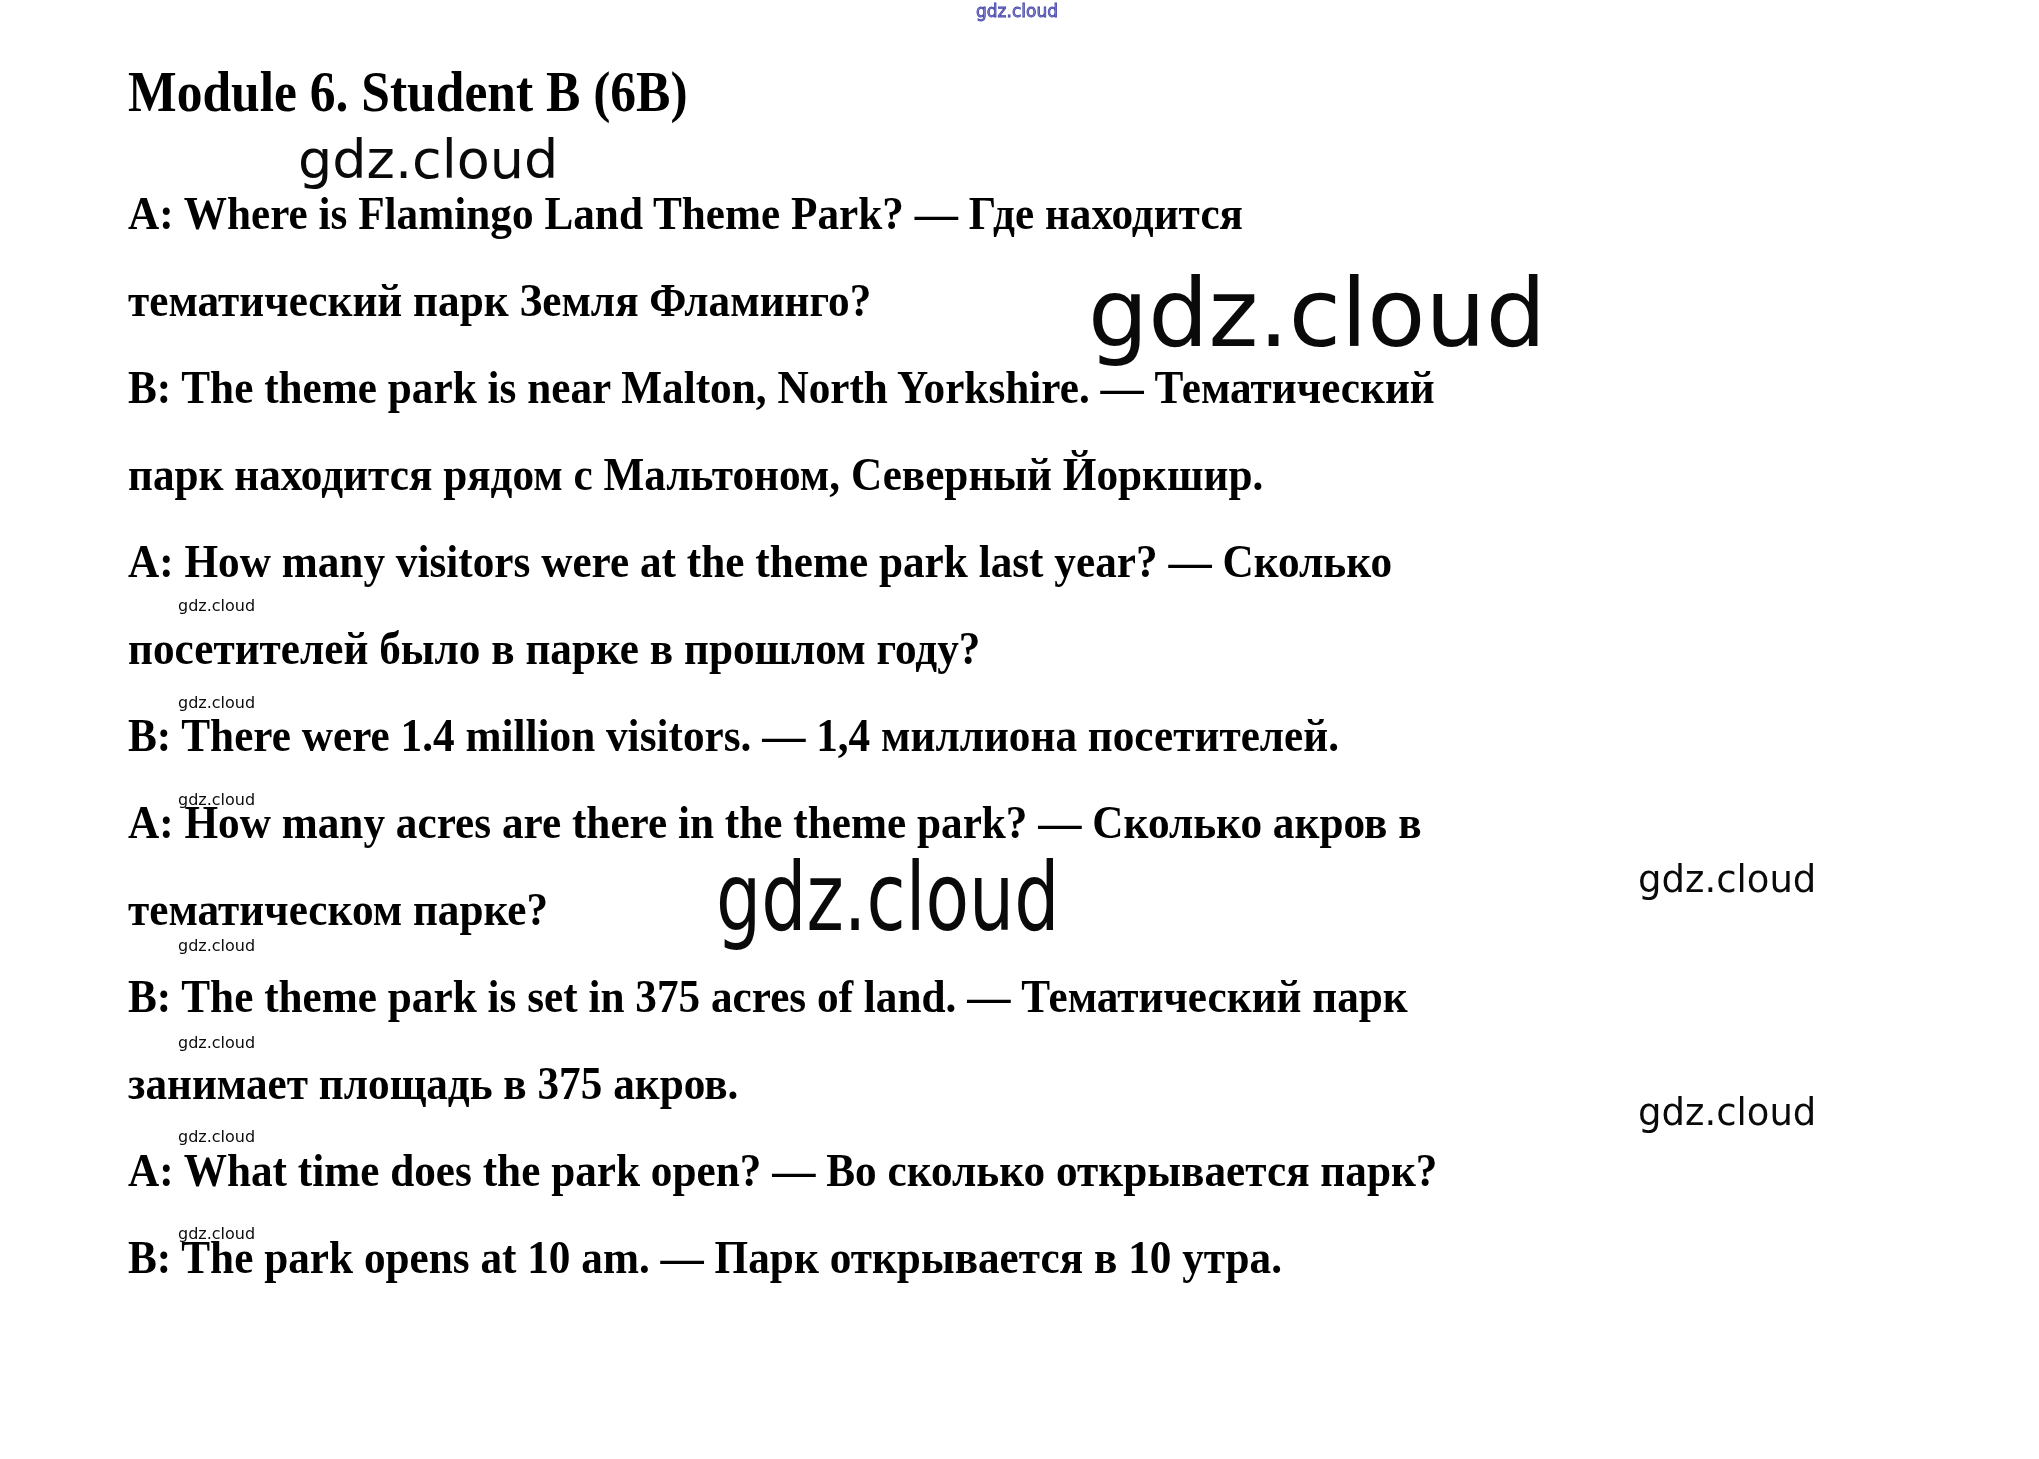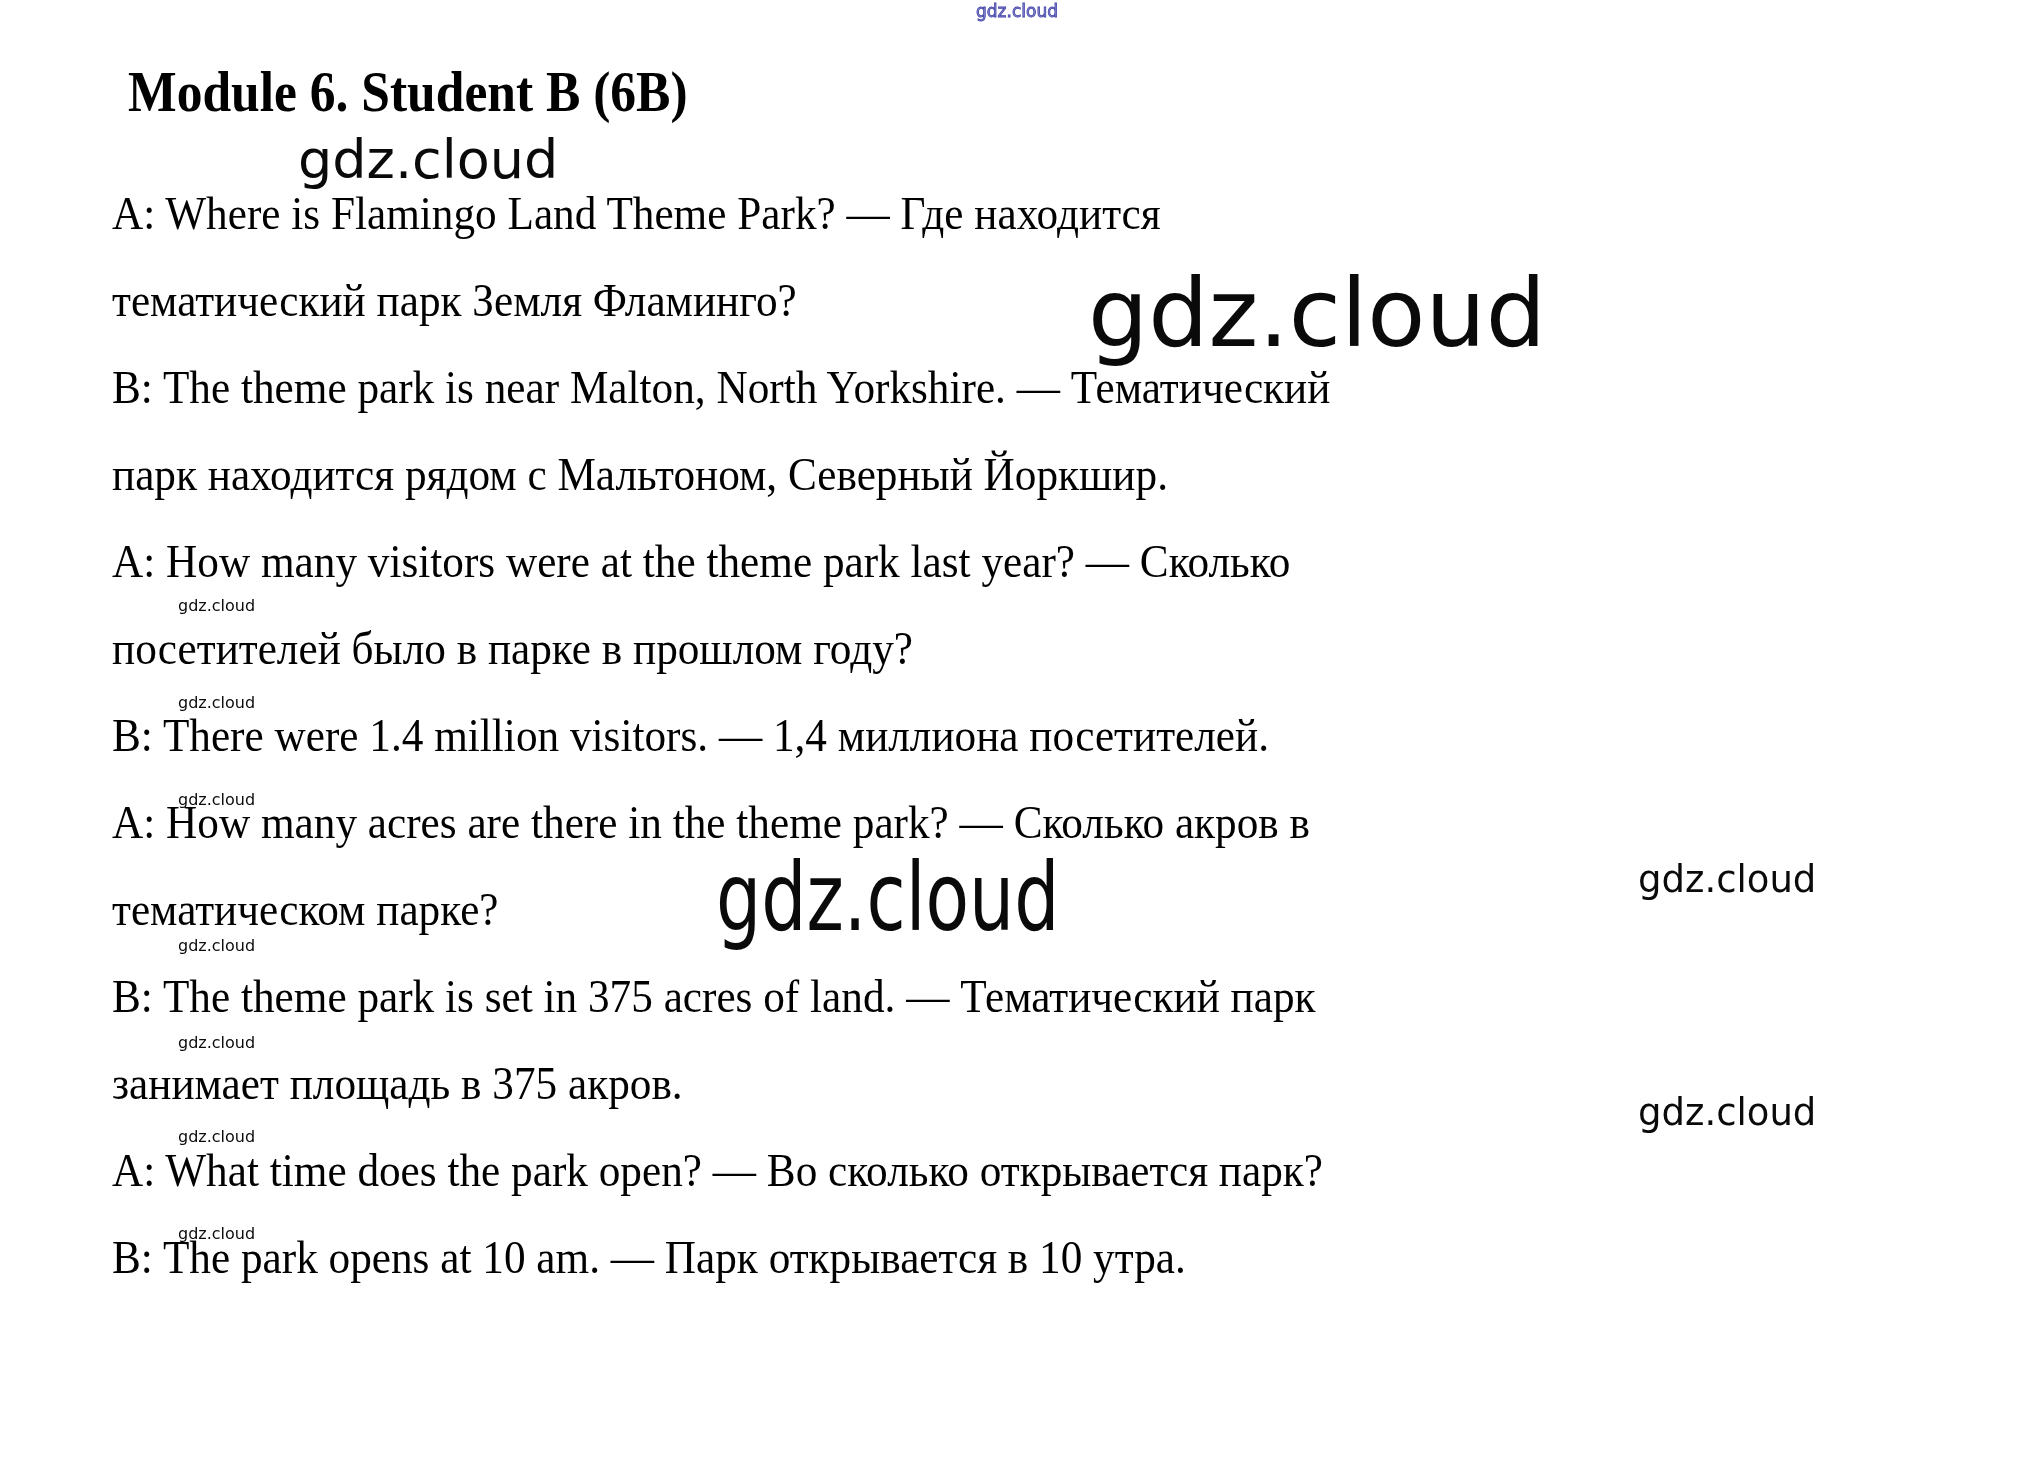--- a/index.html
+++ b/index.html
@@ -10,21 +10,21 @@
     overflow:hidden;
     font-family:"Liberation Serif", serif;
     color:#000;
   }
   .header-title{
     position:absolute;left:128px;top:62px;
     font-size:56px;font-weight:bold;line-height:1.1;
     white-space:nowrap;
     transform:scaleX(0.92);transform-origin:0 0;
   }
-  .dialogue{position:absolute;left:112px;top:170px;}
+  .dialogue{position:absolute;left:128px;top:170px;font-weight:bold;}
   .dialogue .line{
     height:87px;line-height:87px;font-size:47px;
     white-space:nowrap;
     transform:scaleX(0.92);transform-origin:0 50%;
   }
   .wm{
     position:absolute;
     font-family:"DejaVu Sans", sans-serif;
     line-height:1;white-space:nowrap;color:#0a0a0a;
   }

